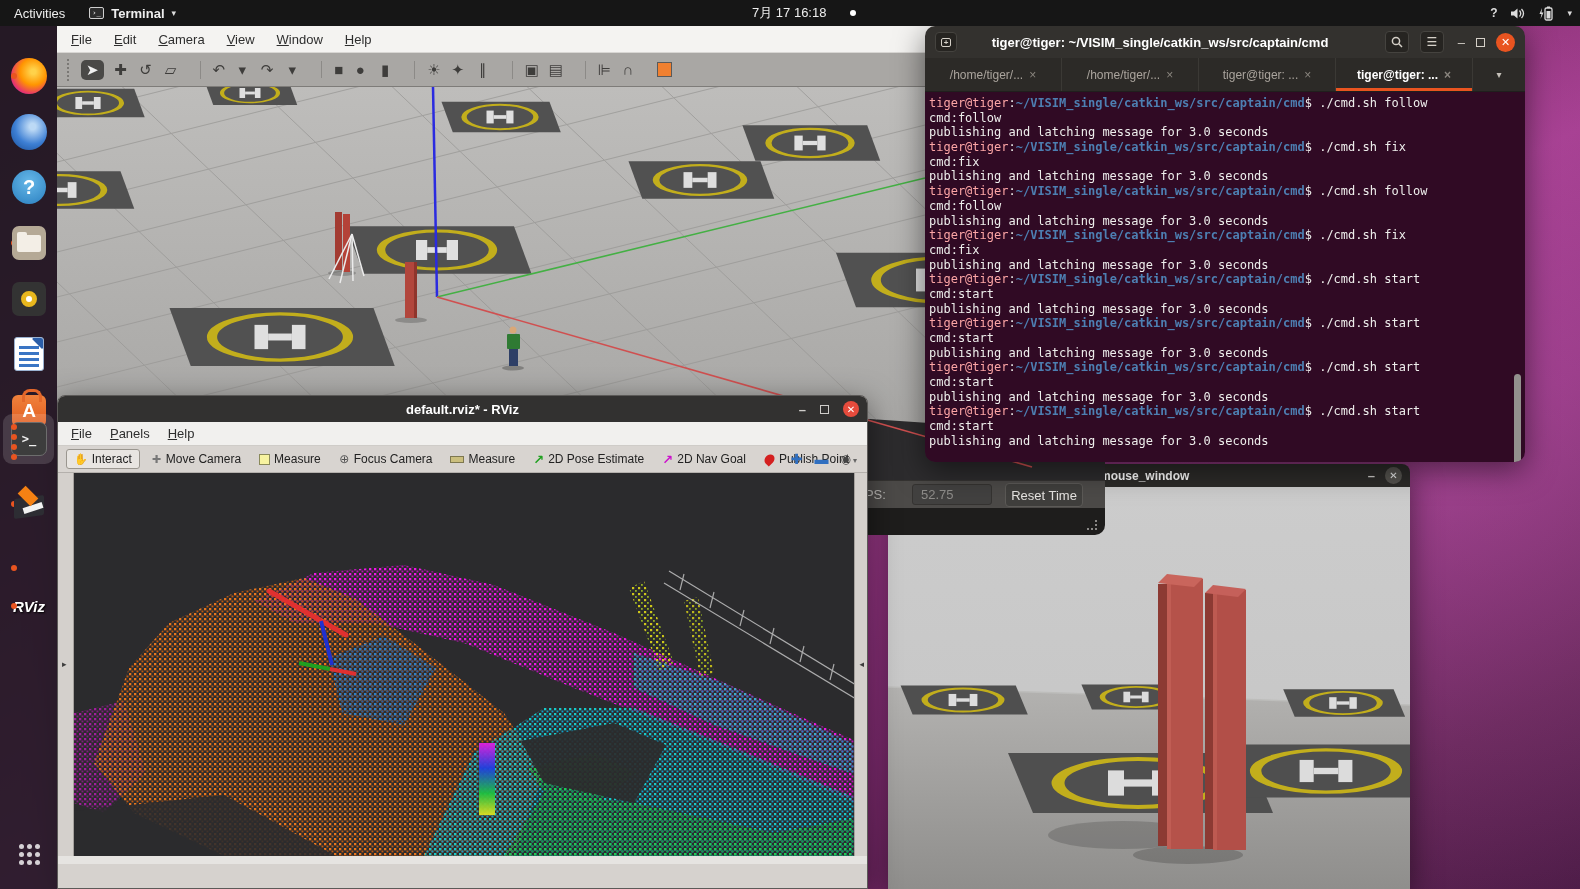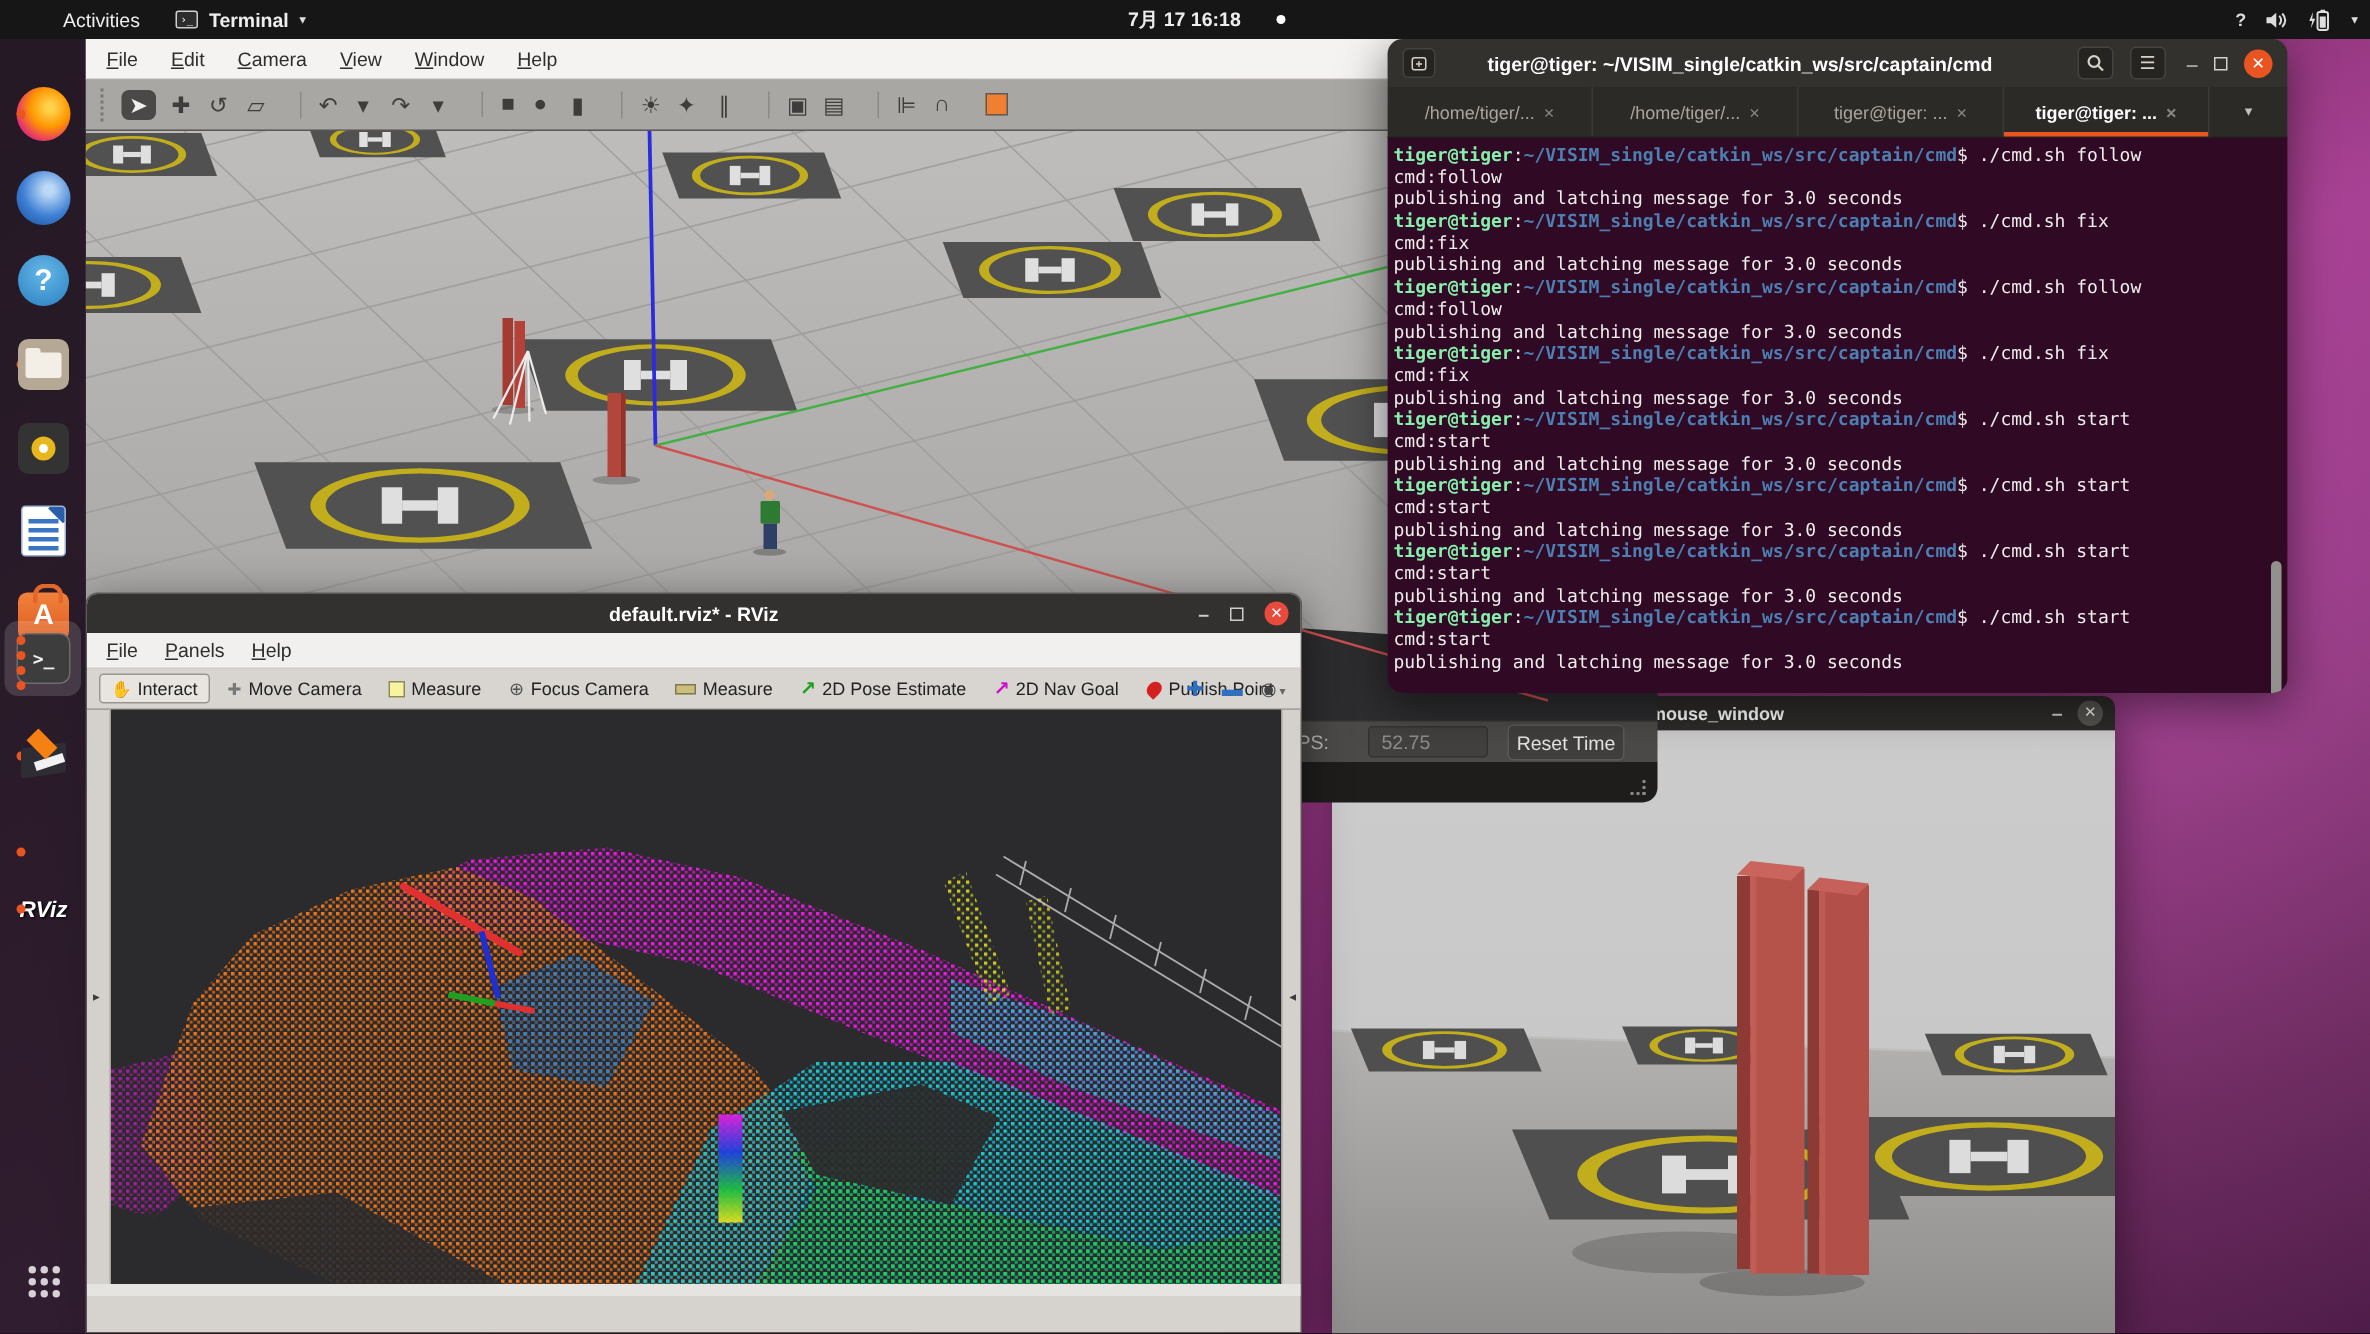--- a/index.html
+++ b/index.html
@@ -5,26 +5,26 @@
   html,body{margin:0;padding:0;background:#000;}
   *{box-sizing:border-box;}
   #screen{position:relative;width:1580px;height:889px;overflow:hidden;
     font-family:"Liberation Sans","DejaVu Sans",sans-serif;
     background:
       radial-gradient(circle at 93% 50%, rgba(225,120,205,.28), rgba(0,0,0,0) 38%),
       linear-gradient(152deg,#3a1228 0%,#571f44 22%,#7c2a66 40%,#a03a8c 56%,#8a2f7a 70%,#5c2050 88%,#451740 100%);}
   
   .topbar{position:absolute;left:0;top:0;width:1580px;height:26px;background:#161616;color:#eee;
     display:flex;align-items:center;font-size:13px;z-index:50;}
-  .tb-activities{padding:0 14px;height:100%;display:flex;align-items:center;margin-left:28px;}
+  .tb-activities{padding:0 14px;height:100%;display:flex;align-items:center;}
   .tb-app{display:flex;align-items:center;gap:7px;padding:0 10px;height:100%;font-weight:bold;}
   .tb-termicon{width:15px;height:12px;border:1px solid #cfcfcf;border-radius:2px;background:#2d2d2d;
     font:7px/10px "DejaVu Sans Mono",monospace;color:#fff;padding-left:2px;}
   .tb-caret{font-size:9px;color:#ddd;}
-  .tb-clock{position:absolute;left:752px;top:0;height:26px;display:flex;align-items:center;font-weight:bold;gap:24px;}
+  .tb-clock{position:absolute;left:752px;top:0;height:26px;display:flex;align-items:center;font-weight:normal;gap:24px;}
   .tb-dot{width:6px;height:6px;border-radius:50%;background:#fff;}
   .tb-right{position:absolute;right:8px;top:0;height:26px;display:flex;align-items:center;gap:13px;}
   .tb-q{font-weight:bold;color:#ddd;font-size:12px;}
   
   .dock{position:absolute;left:0;top:26px;width:57px;height:863px;background:rgba(34,26,36,.88);z-index:40;}
   .dock-item{position:absolute;left:9px;width:40px;height:40px;display:flex;align-items:center;justify-content:center;}
   .run-dot{position:absolute;left:2px;top:50%;margin-top:-3px;width:6px;height:6px;border-radius:50%;background:#e95420;}
   .di-firefox{width:36px;height:36px;border-radius:50%;background:radial-gradient(circle at 62% 38%,#ffd24a 8%,#ff9500 42%,#e6336e 72%,#7542c9 100%);}
   .di-tbird{width:36px;height:36px;border-radius:50%;background:radial-gradient(circle at 60% 35%,#bcd9f5 10%,#3d7fd4 55%,#174a92 100%);}
   .di-help{width:34px;height:34px;border-radius:50%;background:radial-gradient(circle at 50% 35%,#66b8e8,#2a7fc0);
@@ -139,21 +139,21 @@
     color:#aaa49d;font-size:12px;border-right:1px solid #3b3935;}
   .t-tab.active{color:#fff;font-weight:bold;}
   .t-tab.active::after{content:"";position:absolute;left:0;right:0;bottom:0;height:3px;background:#e95420;}
   .t-tab-close{color:#8a857e;font-size:12px;}
   .t-tab-close::before{content:"×";}
   .t-tabmenu{flex:1;display:flex;align-items:center;justify-content:center;color:#c5c0b9;font-size:10px;}
   .t-tabmenu::before{content:"▾";}
   .t-body{position:relative;height:370px;background:#300a24;border-radius:0 0 10px 10px;overflow:hidden;
     font:12px/14.7px "DejaVu Sans Mono",monospace;padding:4px 0 0 4px;color:#eeeeec;}
   .tline{height:14.7px;white-space:pre;}
-  .c-user{color:#86efac;font-weight:bold;}
+  .c-user{color:#fca5a5;font-weight:normal;}
   .c-path{color:#4d7fb2;font-weight:bold;}
   .c-fg{color:#eeeeec;}
   .cursor{display:inline-block;width:8px;height:13px;border:1px solid #e8e8e6;vertical-align:-2px;margin-left:1px;}
   .t-scroll{position:absolute;right:4px;top:282px;width:7px;height:150px;background:#93918e;border-radius:4px;}
   
   #mousewin{left:888px;top:464px;width:522px;height:425px;z-index:1;border-radius:8px 8px 0 0;}
   .mw-title{height:23px;background:#2c2b29;border-radius:8px 8px 0 0;color:#fff;font-weight:bold;font-size:12px;
     display:flex;align-items:center;padding-left:212px;position:relative;}
   .mw-btns{position:absolute;right:8px;top:0;height:23px;display:flex;align-items:center;gap:10px;}
   .mw-min{color:#cfcdca;font-size:13px;}

